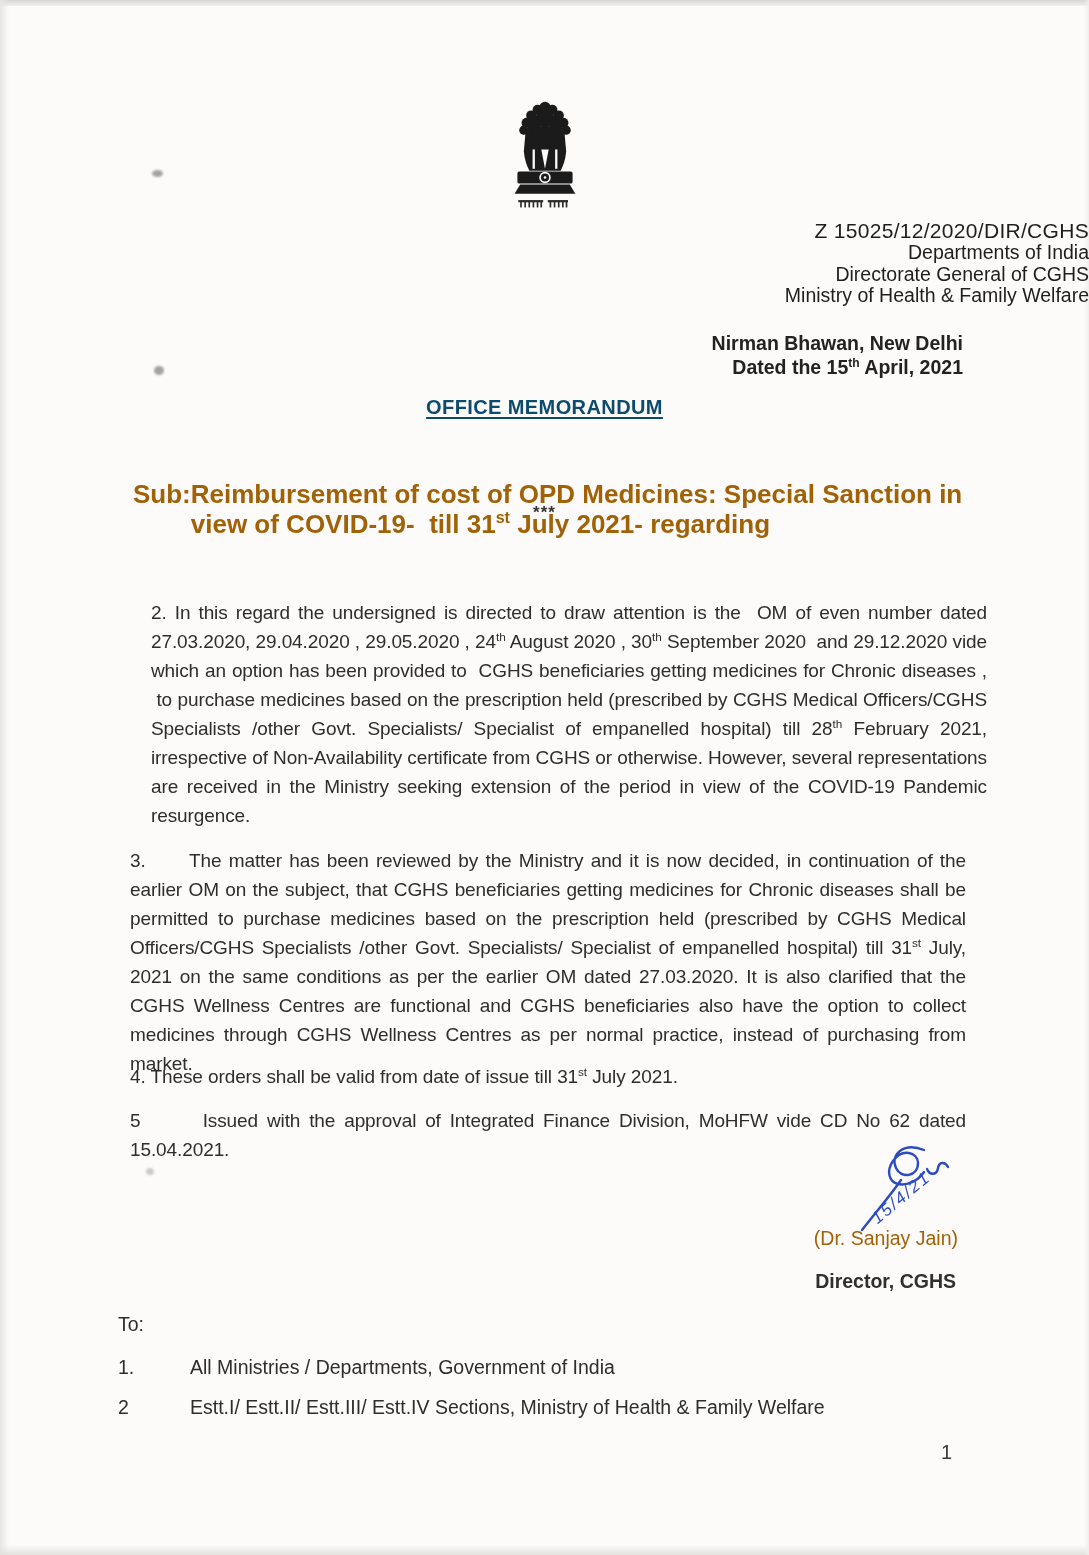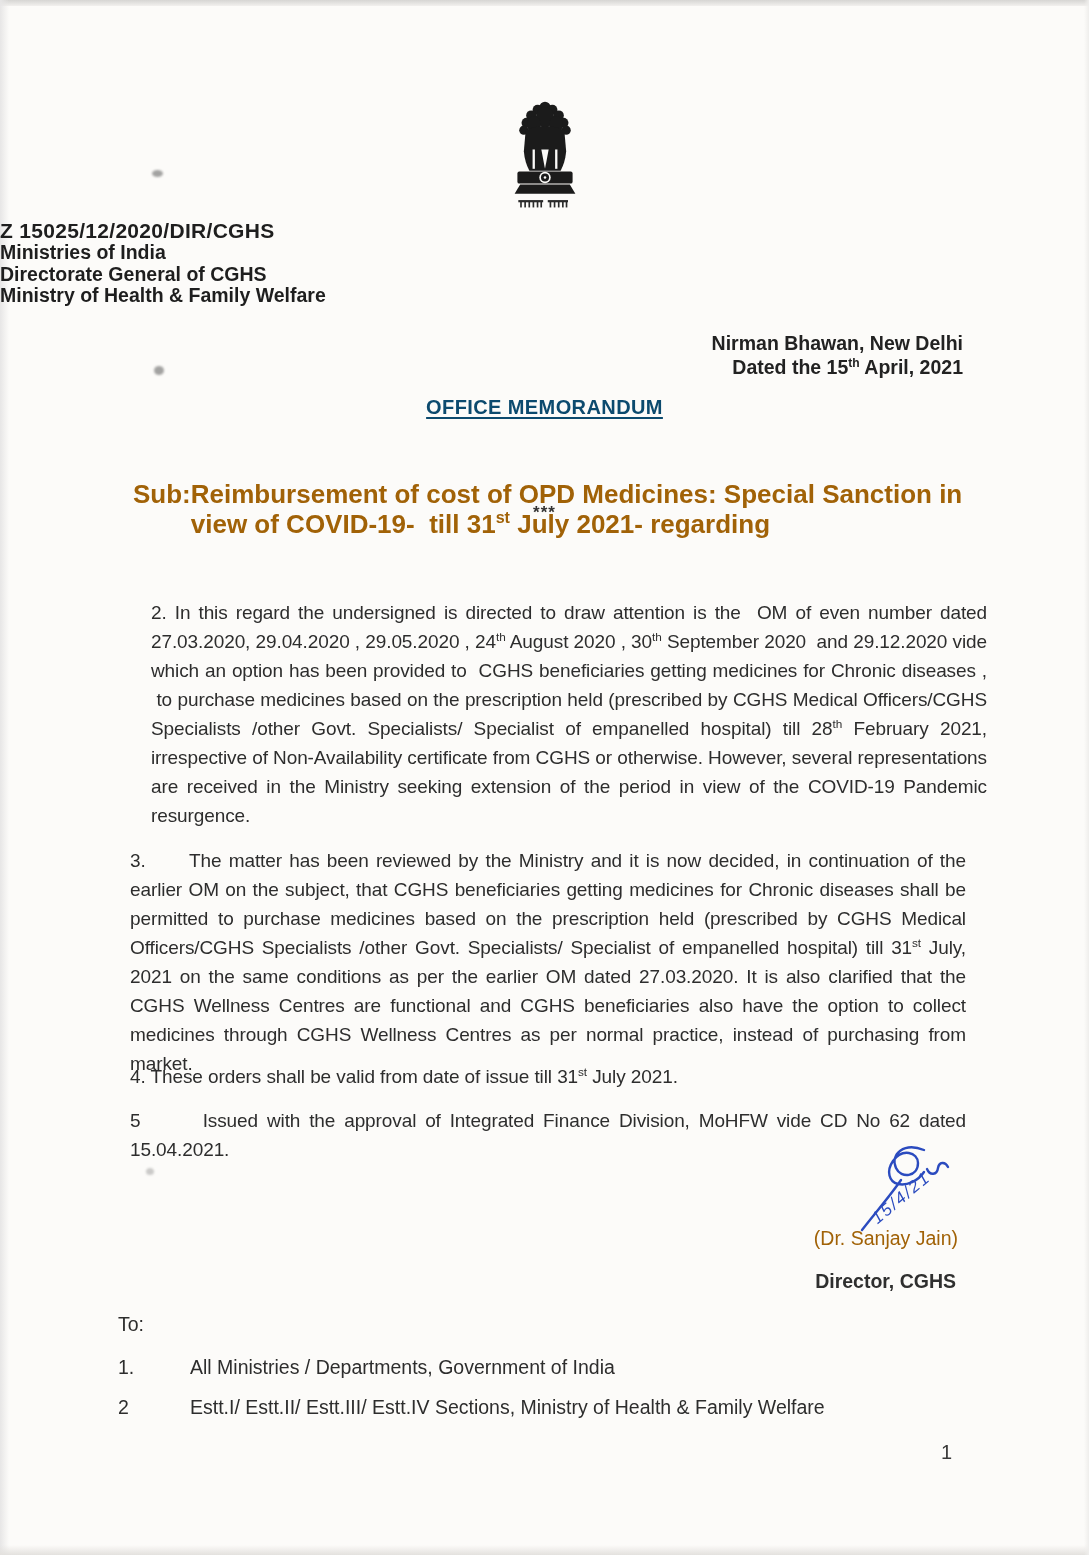--- a/index.html
+++ b/index.html
@@ -20,22 +20,22 @@
     background:linear-gradient(rgba(255,255,255,0),#e3e1de);}
   .edge-right{position:absolute;top:0;right:0;bottom:0;width:5px;
     background:linear-gradient(270deg,#efeeec,rgba(255,255,255,0));}
   .smudge{position:absolute;border-radius:50%;filter:blur(1px);opacity:.55;background:#5a5a5a;}
   .smudge.s1{left:152px;top:170px;width:11px;height:7px;}
   .smudge.s2{left:154px;top:366px;width:10px;height:9px;}
   .smudge.s3{left:146px;top:1168px;width:8px;height:7px;opacity:.3;}
 
   .emblem{position:absolute;left:50%;top:96px;transform:translateX(-50%);}
 
-  .org-block{position:absolute;top:219px;left:0;right:0;text-align:left;
-    font-weight:bold;color:#1e1e1e;}
+  .org-block{position:absolute;top:219px;left:0;right:0;text-align:right;
+    font-weight:normal;color:#1e1e1e;}
   .org-block .ref{font-size:21px;line-height:23px;letter-spacing:.3px;}
   .org-block .org-line{font-size:19.5px;line-height:21.5px;}
 
   .place-date{position:absolute;top:331px;right:126px;text-align:right;
     font-weight:bold;color:#222;font-size:19.5px;line-height:24px;}
 
   .om-title{position:absolute;top:396px;left:0;right:0;text-align:center;
     font-weight:bold;font-size:20px;color:#0c4a6e;}
   .om-title span{text-decoration:underline;text-underline-offset:3px;letter-spacing:.4px;}
 
@@ -125,21 +125,21 @@
         <rect x="59.5" y="115" width="1.8" height="6"></rect>
         <rect x="64" y="115" width="1.8" height="6"></rect>
         <rect x="68.5" y="115" width="1.8" height="6"></rect>
         <rect x="72.5" y="115" width="1.8" height="6"></rect>
       </g>
     </svg>
   </div>
 
   <div class="org-block">
     <div class="ref">Z 15025/12/2020/DIR/CGHS</div>
-    <div class="org-line">Ministries of India</div>
+    <div class="org-line">Departments of India</div>
     <div class="org-line">Directorate General of CGHS</div>
     <div class="org-line">Ministry of Health &amp; Family Welfare</div>
   </div>
 
   <div class="place-date">
     <div>Nirman Bhawan, New Delhi</div>
     <div>Dated the 15<sup>th</sup> April, 2021</div>
   </div>
 
   <div class="om-title">

